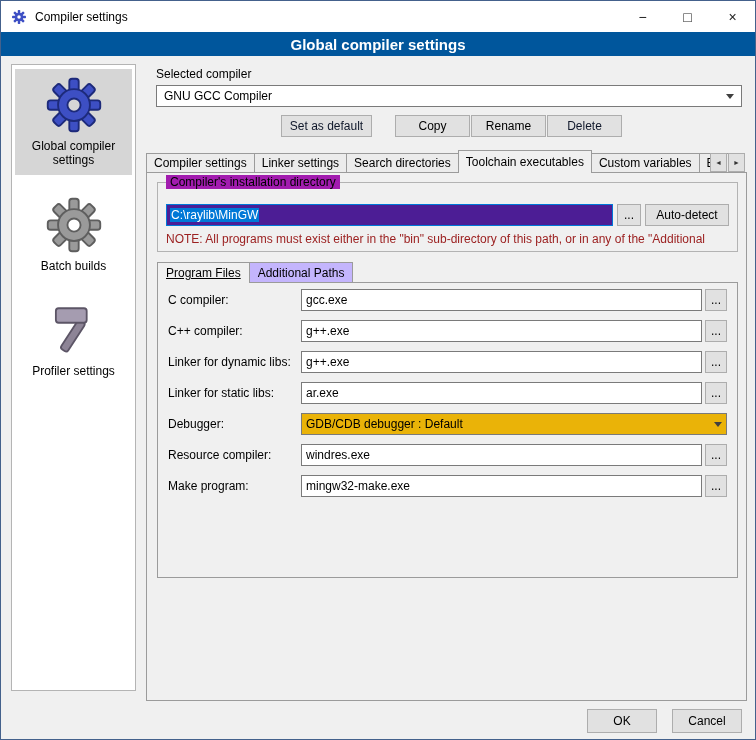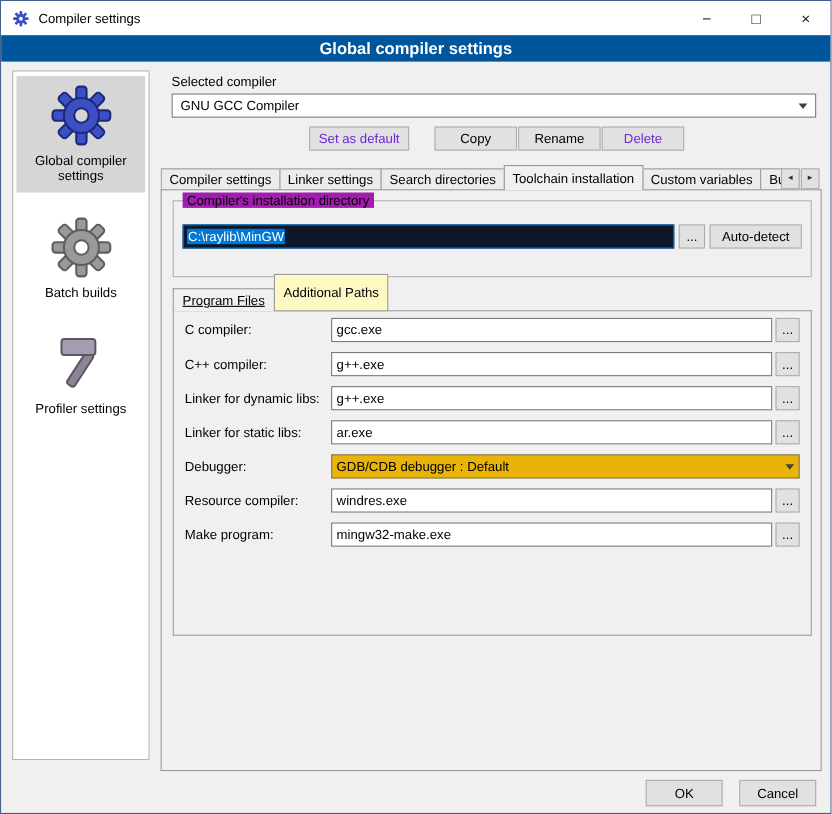--- a/index.html
+++ b/index.html
@@ -21,21 +21,21 @@
   .sidebar{position:absolute;left:10px;top:63px;width:125px;height:627px;background:#ffffff;
     border:1px solid #b4b4b4;box-sizing:border-box;overflow:hidden;}
   .side-item{margin:4px 3px 0;display:flex;flex-direction:column;align-items:center;padding:5px 2px 7px;text-align:center;line-height:1.2;}
   .side-item.selected{background:#d6d6d6;}
   .side-item + .side-item{margin-top:14px;}
   .side-icon{width:62px;height:62px;display:flex;align-items:center;justify-content:center;}
   .side-label{margin-top:3px;}
   
   .btn{height:22px;box-sizing:border-box;background:#e1e1e1;border:1px solid #adadad;
     font-family:inherit;font-size:12px;color:#000;padding:0 6px;}
-  .btn:disabled{color:#6d28d9;}
+  .btn:disabled{color:#0f172a;}
   
   .sc-label{position:absolute;left:155px;top:66px;}
   .compiler-combo{position:absolute;left:155px;top:84px;width:586px;height:22px;box-sizing:border-box;
     background:#fff;border:1px solid #7a7a7a;display:flex;align-items:center;padding:0 7px;}
   .combo-arrow{margin-left:auto;width:0;height:0;border-left:4px solid transparent;border-right:4px solid transparent;border-top:5px solid #404040;}
   .b-setdef{position:absolute;left:280px;top:114px;width:91px;}
   .b-copy{position:absolute;left:394px;top:114px;width:75px;}
   .b-rename{position:absolute;left:470px;top:114px;width:75px;}
   .b-delete{position:absolute;left:546px;top:114px;width:75px;}
   .b-reset{position:absolute;left:631px;top:114px;width:110px;}
@@ -48,31 +48,31 @@
     display:flex;align-items:center;padding:0 7px;white-space:nowrap;}
   .tab.active{height:23px;background:#f0f0f0;border-bottom:none;position:relative;z-index:2;}
   .tab-arrows{position:absolute;right:2px;top:3px;display:flex;gap:1px;}
   .arrow-btn{width:17px;height:19px;box-sizing:border-box;background:#e1e1e1;border:1px solid #adadad;
     font-family:inherit;font-size:7px;padding:0;color:#333;}
   
   .groupbox{position:absolute;left:10px;top:9px;width:581px;height:70px;box-sizing:border-box;
     border:1px solid #b3b3b3;}
   .gb-title{position:absolute;top:-8px;left:8px;background:#a21caf;padding:0 4px;text-align:center;}
   .dir-row{position:absolute;left:8px;top:21px;right:8px;display:flex;gap:4px;align-items:center;}
-  .text-input{flex:1;height:22px;box-sizing:border-box;background:#0f172a;border:1px solid #0078d7;
+  .text-input{flex:1;height:22px;box-sizing:border-box;background:#4c1d95;border:1px solid #0078d7;
     display:flex;align-items:center;padding:0 3px;overflow:hidden;white-space:nowrap;}
   .selection{background:#0078d7;color:#fff;padding:0 1px;}
   .browse{width:24px;flex:0 0 24px;padding:0;}
   .autodetect{width:84px;flex:0 0 84px;padding:0;}
   .note{position:absolute;left:8px;top:49px;right:2px;color:#9c2121;white-space:nowrap;overflow:hidden;}
   
   .subpage{position:absolute;left:10px;top:109px;width:581px;height:296px;box-sizing:border-box;
     background:#f0f0f0;border:1px solid #9b9b9b;}
   .subtabstrip{position:absolute;left:10px;top:89px;height:21px;display:flex;align-items:flex-end;z-index:2;}
-  .subtab{height:34px;box-sizing:border-box;background:#fef9c3;border:1px solid #9b9b9b;margin-right:-1px;
+  .subtab{height:21px;box-sizing:border-box;background:#c4b5fd;border:1px solid #9b9b9b;margin-right:-1px;
     display:flex;align-items:center;padding:0 8px;white-space:nowrap;}
   .subtab.active{height:21px;background:#f0f0f0;border-bottom:none;text-decoration:underline;}
   
   .rows{padding:6px 10px 0;}
   .field-row{display:flex;align-items:center;height:22px;margin-bottom:9px;}
   .field-label{flex:0 0 133px;}
   .field-input{flex:1;height:22px;box-sizing:border-box;background:#fff;border:1px solid #7a7a7a;
     display:flex;align-items:center;padding:0 4px;overflow:hidden;white-space:nowrap;}
   .field-combo{flex:1;height:22px;box-sizing:border-box;background:#eab308;border:1px solid #7a7a7a;
     display:flex;align-items:center;padding:0 4px;overflow:hidden;white-space:nowrap;}
@@ -167,20 +167,21 @@
 
     <div class="groupbox">
       <span class="gb-title">Compiler's installation directory</span>
       <div class="dir-row">
         <div class="text-input">
           <span class="selection">C:\raylib\MinGW</span>
         </div>
         <button class="btn browse">...</button>
         <button class="btn autodetect">Auto-detect</button>
       </div>
+      <div class="note">NOTE: All programs must exist either in the "bin" sub-directory of this path, or in any of the "Additional</div>
     </div>
 
     <div class="subpage">
       <div class="rows">
 
         <div class="field-row">
           <span class="field-label">C compiler:</span>
           <div class="field-input">
             <span>gcc.exe</span>
           </div>
@@ -242,21 +243,21 @@
       <div class="subtab active">Program Files</div>
       <div class="subtab">Additional Paths</div>
     </div>
 
   </div>
 
   <div class="tabstrip">
     <div class="tab">Compiler settings</div>
     <div class="tab">Linker settings</div>
     <div class="tab">Search directories</div>
-    <div class="tab active">Toolchain installation</div>
+    <div class="tab active">Toolchain executables</div>
     <div class="tab">Custom variables</div>
     <div class="tab">Buil</div>
     <div class="tab-arrows">
       <button class="arrow-btn">◄</button>
       <button class="arrow-btn">►</button>
     </div>
   </div>
 
   <button class="btn ok-btn">OK</button>
   <button class="btn cancel-btn">Cancel</button>

